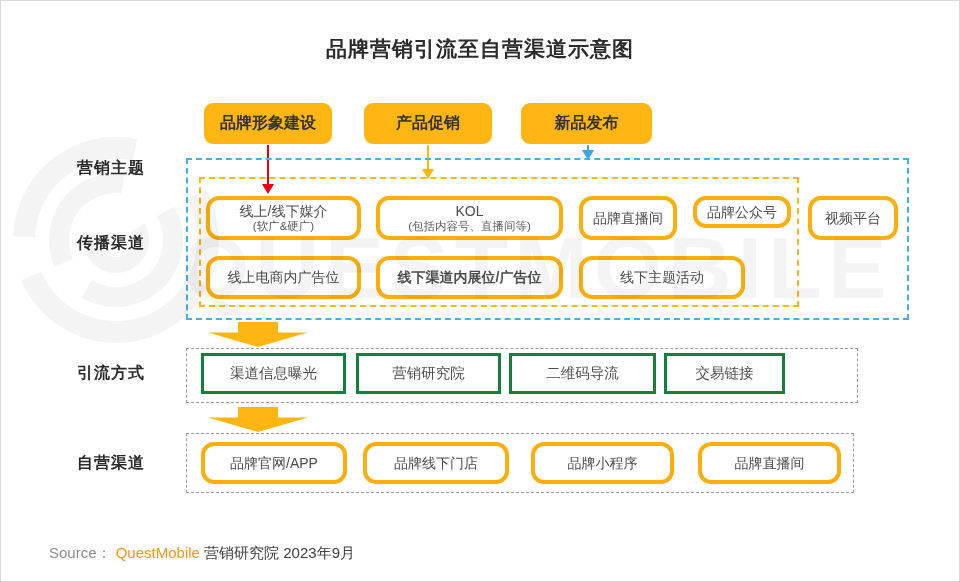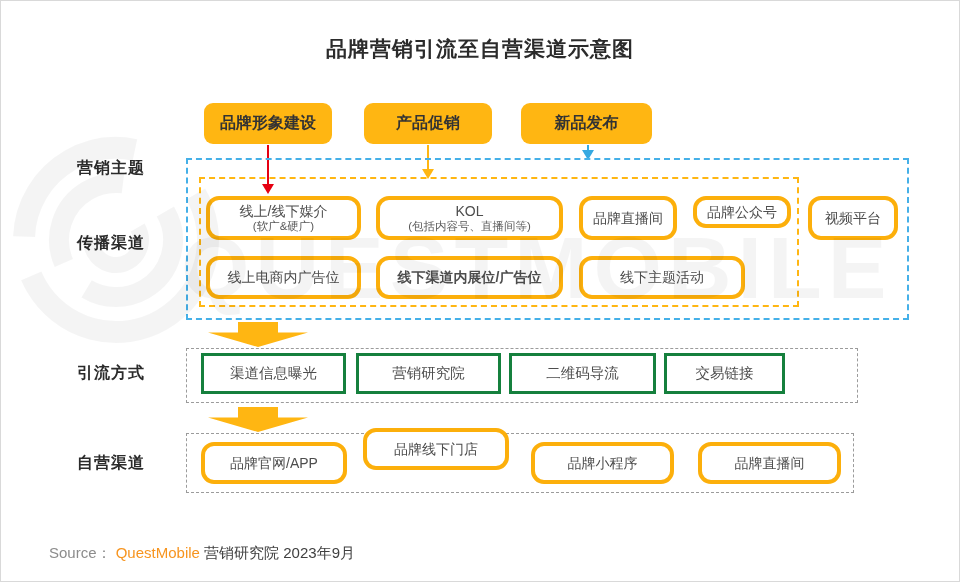--- a/index.html
+++ b/index.html
@@ -128,21 +128,21 @@
   <div class="gbox" style="left:355px; width:145px;">营销研究院</div>
   <div class="gbox" style="left:508px; width:147px;">二维码导流</div>
   <div class="gbox" style="left:663px; width:121px;">交易链接</div>
 
   <div class="big-arrow" style="left:207px; top:406px;"></div>
 
   <div class="gray-dashed" style="left:185px; top:432px; width:668px; height:60px;"></div>
   <div class="ybox" style="left:200px; top:441px; width:146px; height:42px;">
     <span class="main">品牌官网/APP</span>
   </div>
-  <div class="ybox" style="left:362px; top:427px; width:146px; height:42px;text-align:right;">
+  <div class="ybox" style="left:362px; top:441px; width:146px; height:42px;text-align:right;">
     <span class="main">品牌线下门店</span>
   </div>
   <div class="ybox" style="left:530px; top:441px; width:143px; height:42px;">
     <span class="main">品牌小程序</span>
   </div>
   <div class="ybox" style="left:697px; top:441px; width:143px; height:42px;">
     <span class="main">品牌直播间</span>
   </div>
 
   <div class="source">

